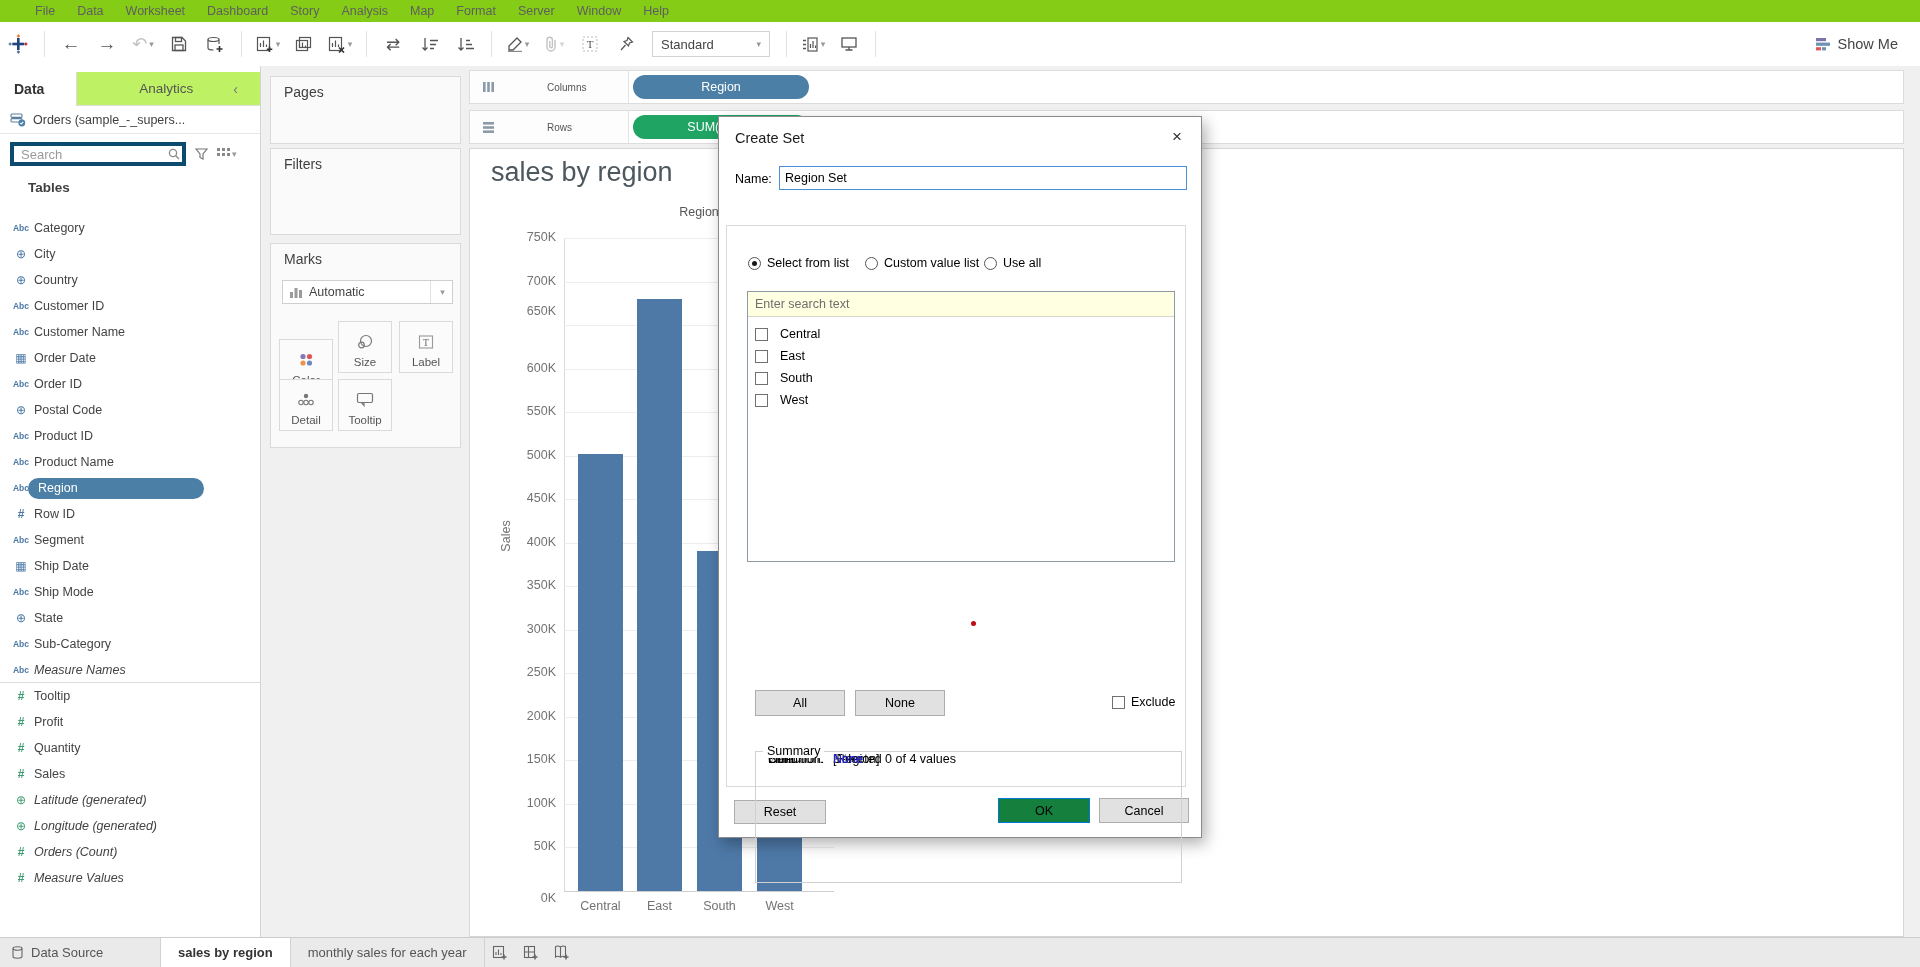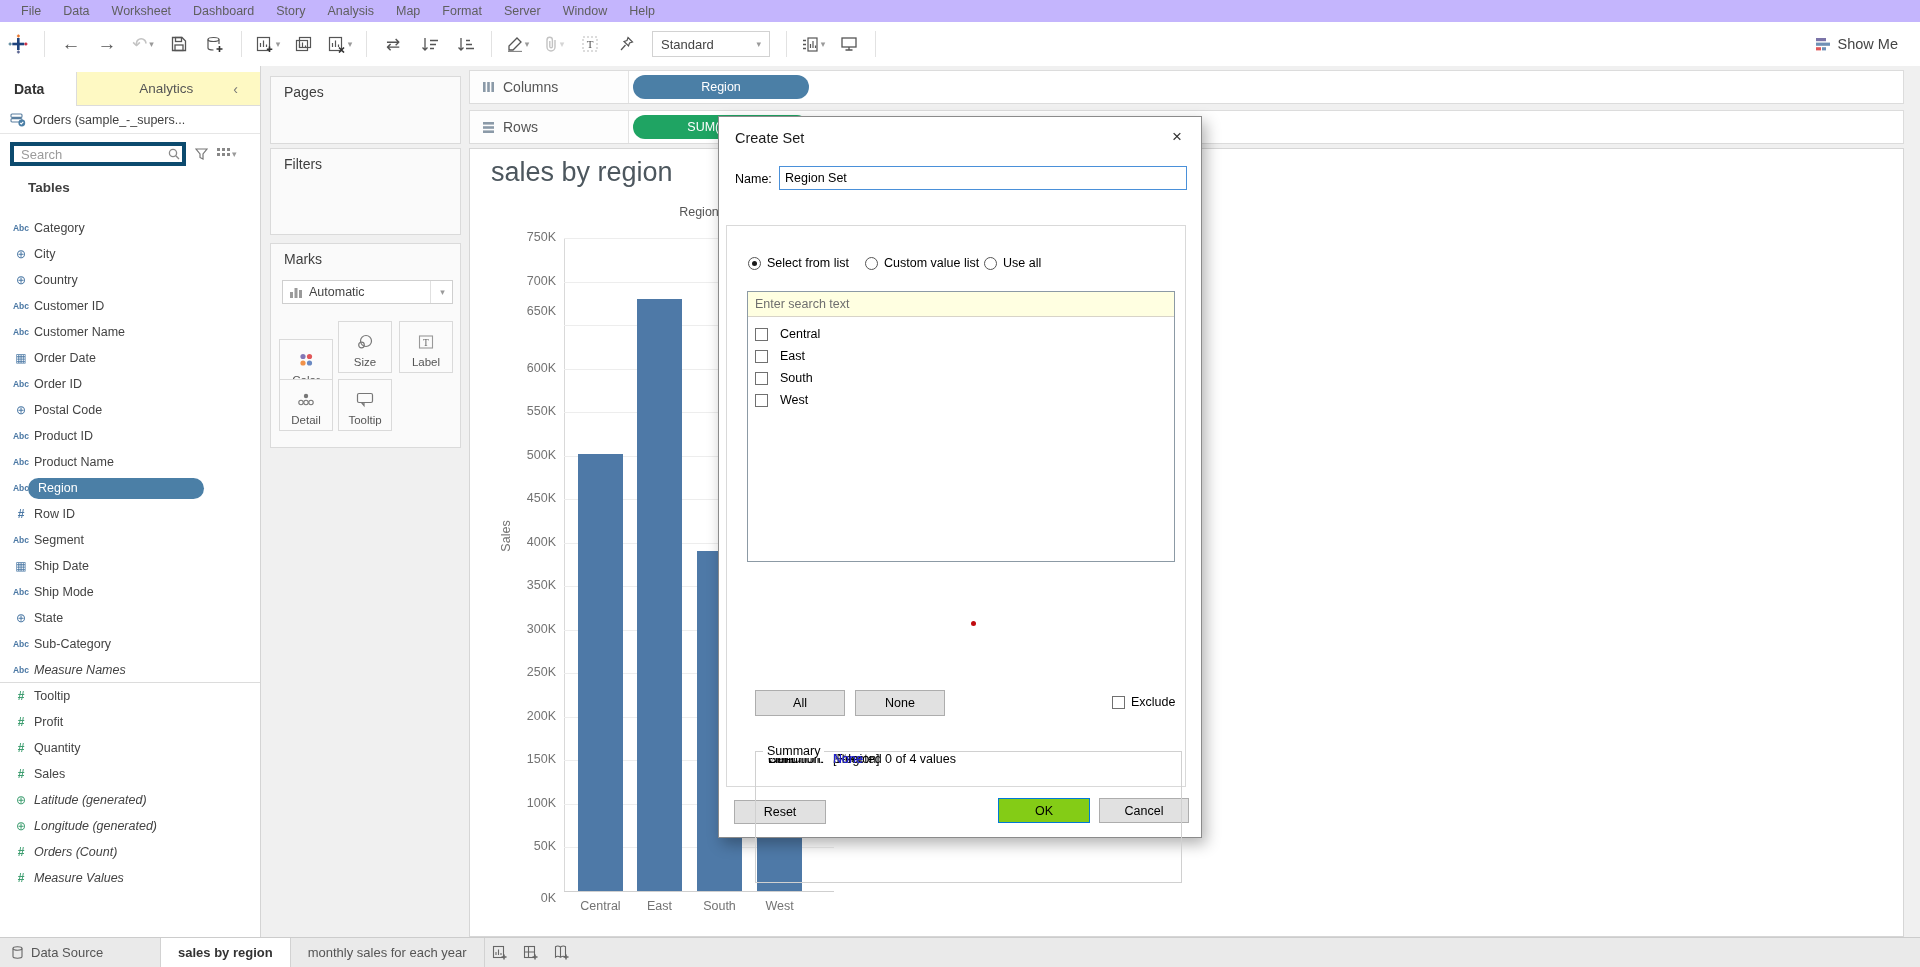--- a/index.html
+++ b/index.html
@@ -1,22 +1,22 @@
 <!DOCTYPE html>
 <html><head>
 <meta charset="utf-8">
 <style>
   * { box-sizing: border-box; margin: 0; padding: 0; }
   html,body { width:1920px; height:967px; overflow:hidden; background:#fff;
     font-family:"Liberation Sans", sans-serif; color:#444; }
   #app { position:relative; width:1920px; height:967px; background:#f0f0f0; }
 
   
-  #menubar { position:absolute; left:0; top:0; width:1920px; height:22px; background:#c4b5fd;
-    display:flex; align-items:center; padding-left:10px; }
+  #menubar { position:absolute; left:0; top:0; width:1920px; height:22px; background:#84cc16;
+    display:flex; align-items:center; padding-left:24px; }
   .menu-item { font-size:12.5px; color:#5f5f5f; padding:0 11px; cursor:default; }
 
   
   #toolbar { position:absolute; left:0; top:22px; width:1920px; height:44px; background:#fff;
     display:flex; align-items:center; }
   .tbtn { display:flex; align-items:center; justify-content:center; height:32px; min-width:26px;
     margin:0 5px; color:#555; font-size:17px; }
   .tbtn.disabled { color:#c3c3c3; }
   .tbtn svg { display:block; }
   .caret { font-size:9px; color:#9a9a9a; margin-left:2px; }
@@ -26,21 +26,21 @@
   #fit-select .fit-label { font-size:13px; color:#444; }
   #show-me { position:absolute; right:22px; top:8px; display:flex; align-items:center; gap:7px;
     height:28px; font-size:14.5px; color:#444; }
 
   
   #leftpane { position:absolute; left:0; top:66px; width:261px; height:871px; background:#fff;
     border-right:1px solid #d4d4d4; }
   #pane-tabs { position:absolute; left:0; top:6px; width:260px; height:34px; display:flex; }
   #tab-data { width:76px; background:#fff; font-size:14px; font-weight:bold; color:#333;
     display:flex; align-items:center; padding-left:14px; }
-  #tab-analytics { flex:1; background:#fef9c3; border-left:1px solid #dcdcdc; border-bottom:1px solid #dcdcdc;
+  #tab-analytics { flex:1; background:#bef264; border-left:1px solid #dcdcdc; border-bottom:1px solid #dcdcdc;
     font-size:13.5px; color:#555; display:flex; align-items:center; justify-content:center; gap:22px;padding-left:40px; }
   #collapse-pane { color:#777; font-size:14px; margin-left:18px; }
   #datasource-row { position:absolute; left:0; top:40px; width:260px; height:28px; display:flex;
     align-items:center; gap:7px; padding-left:10px; border-bottom:1px solid #e6e6e6; }
   #datasource-row .ds-label { font-size:12.5px; color:#3f3f3f; white-space:nowrap; overflow:hidden; }
   #search-row { position:absolute; left:10px; top:76px; width:244px; height:24px; display:flex; align-items:center; }
   #search-input-wrap { position:relative; width:176px; height:24px; }
   #search-input { width:176px; height:24px; border:4px solid #0c4a6e; font-size:13px; color:#444;
     padding:0 22px 0 7px; outline:none; font-family:Liberation Sans, sans-serif; }
   #search-input::placeholder { color:#9b9b9b; }
@@ -81,21 +81,21 @@
   #mb-tooltip { left:67px; top:135px; }
 
   
   #sheet-wrap { position:absolute; left:466px; top:66px; width:1454px; height:871px; background:#f0f0f0; }
   .shelf { position:absolute; left:3px; width:1435px; height:34px; background:#fff;
     border:1px solid #dcdcdc; display:flex; align-items:center; }
   #shelf-columns { top:4px; }
   #shelf-rows { top:44px; }
   .shelf-head { width:159px; height:100%; display:flex; align-items:center; gap:8px; padding-left:12px;
     border-right:1px solid #e3e3e3; background:#fdfdfd; }
-  .shelf-head .shelf-label { font-size:14px; color:#555; }
+  .shelf-head .shelf-label { font-size:10px; color:#555;margin-left:44px; }
   .pill { height:24px; border-radius:12px; color:#fff; font-size:12.5px; display:flex; align-items:center;
     justify-content:center; width:176px; margin-left:4px; }
   .pill.dim { background:#4b7fa6; }
   .pill.meas { background:#1fa463; }
 
   #canvas { position:absolute; left:3px; top:82px; width:1435px; height:789px; background:#fff;
     border:1px solid #d6d6d6; }
   #sheet-title { position:absolute; left:21px; top:8px; font-size:27px; color:#4d575e; }
   #col-header { position:absolute; left:94px; top:56px; width:270px; text-align:center;
     font-size:12.5px; color:#555; }
@@ -139,21 +139,21 @@
   #btn-none { left:128px; top:464px; width:90px; height:26px; }
   #exclude-wrap { position:absolute; left:385px; top:469px; display:flex; align-items:center; gap:6px; }
   #summary-box { position:absolute; left:28px; top:525px; width:427px; height:132px; border:1px solid #d0d0d0; }
   #summary-legend { position:absolute; left:36px; top:518px; background:#fff; padding:0 4px; }
   .sum-row { position:absolute; left:12px; display:flex; }
   .sum-label { width:65px; }
   .sum-value {}
   .sum-row.muted .sum-label, .sum-row.muted .sum-value { color:#9a9a9a; }
   .sum-row.link .sum-value { color:#2222d0; }
   #btn-reset  { left:15px;  top:683px; width:92px; height:24px; }
-  #btn-ok     { left:279px; top:681px; width:92px; height:25px; background:#84cc16; border:1px solid #0078d7; }
+  #btn-ok     { left:279px; top:681px; width:92px; height:25px; background:#15803d; border:1px solid #0078d7; }
   #btn-cancel { left:380px; top:681px; width:90px; height:25px; }
 
   
   #bottombar { position:absolute; left:0; top:937px; width:1920px; height:30px; background:#eaeaea;
     border-top:1px solid #cccccc; display:flex; align-items:stretch; }
   #ds-tab { width:161px; display:flex; align-items:center; gap:8px; padding-left:12px;
     border-right:1px solid #d2d2d2; font-size:13px; color:#555; }
   .sheet-tab { display:flex; align-items:center; padding:0 17px; font-size:13px; color:#555;
     border-right:1px solid #d2d2d2; }
   .sheet-tab.active { background:#fff; color:#333; font-weight:bold; border-right:1px solid #d2d2d2; }

